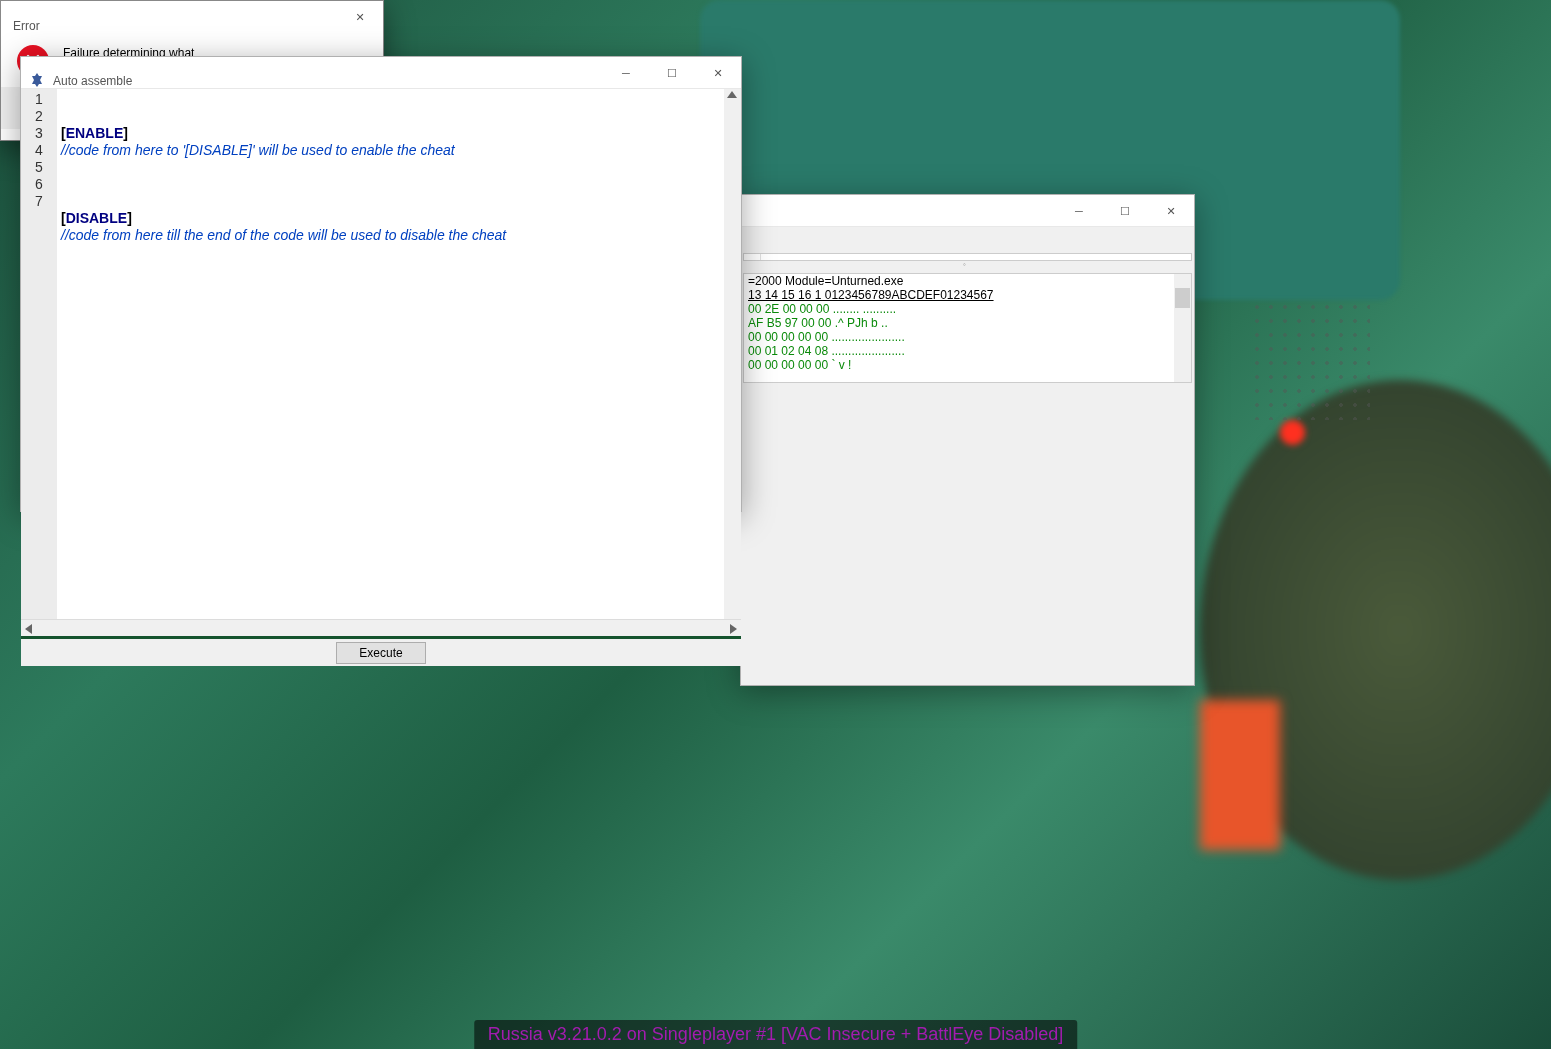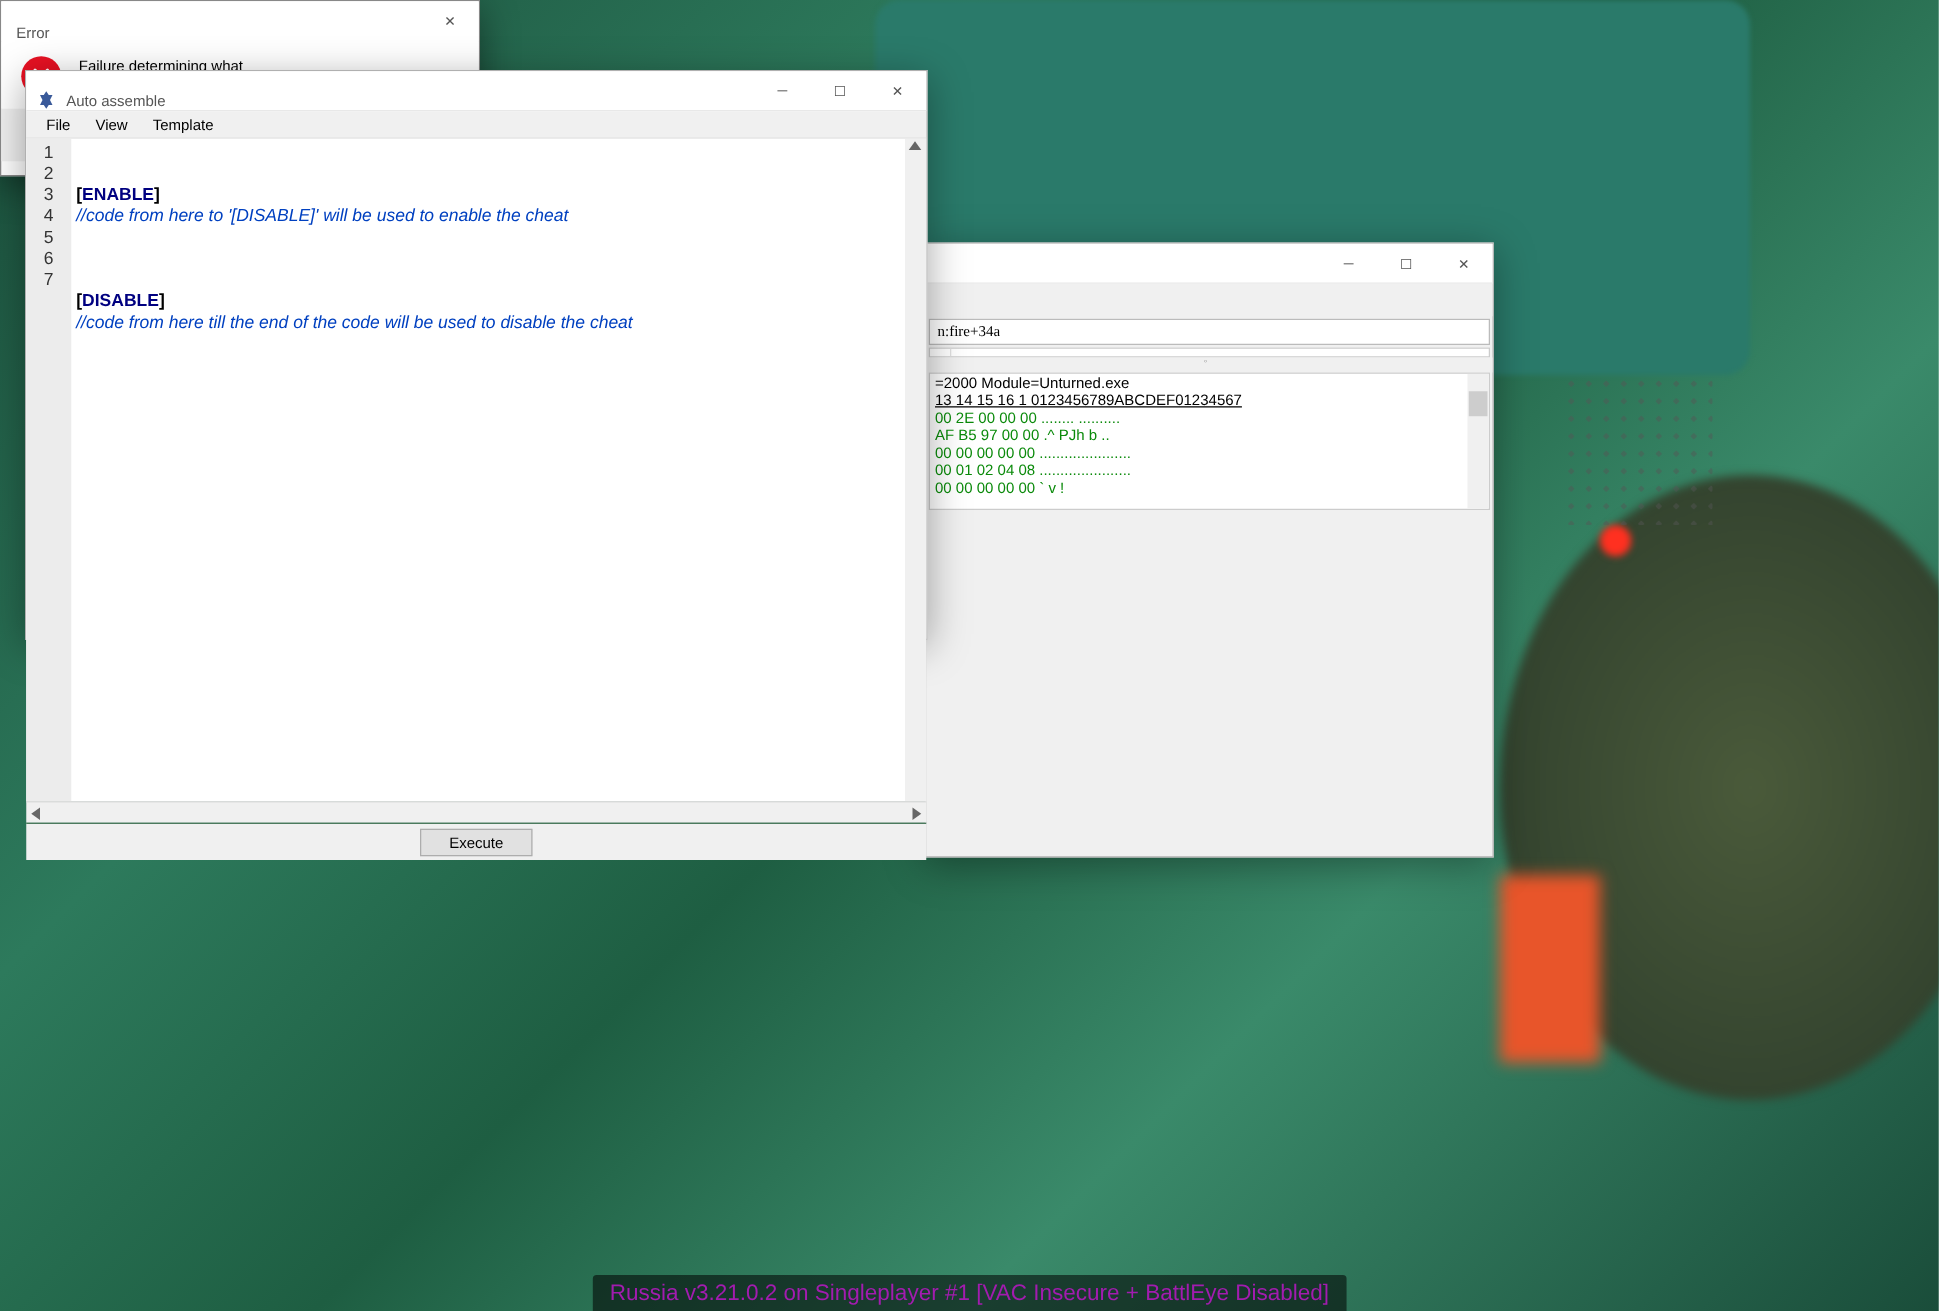--- a/index.html
+++ b/index.html
@@ -28,21 +28,21 @@
 .gutter div{height:17px;line-height:17px}
 .code{flex:1;font-family:"Courier New",monospace;font-size:14px;padding:2px 4px;line-height:17px;white-space:pre;overflow:hidden;position:relative}
 .code .vscroll{position:absolute;right:0;top:0;width:17px;height:100%;background:#f0f0f0}
 .code .vscroll::before{content:"";position:absolute;top:2px;left:3px;width:0;height:0;border-left:5px solid transparent;border-right:5px solid transparent;border-bottom:7px solid #666}
 .kw{color:#000;font-weight:bold}
 .sec{color:#000080;font-weight:bold}
 .cm{color:#0040c0;font-style:italic}
 .hscrollbar{height:17px;background:#f0f0f0;border-top:1px solid #dcdcdc;position:relative}
 .hscrollbar::before{content:"";position:absolute;left:4px;top:4px;width:0;height:0;border-top:5px solid transparent;border-bottom:5px solid transparent;border-right:7px solid #666}
 .hscrollbar::after{content:"";position:absolute;right:4px;top:4px;width:0;height:0;border-top:5px solid transparent;border-bottom:5px solid transparent;border-left:7px solid #666}
-.execbar{height:30px;display:flex;align-items:center;justify-content:center;background:#f0f0f0;border-top:1px solid #14532d}
+.execbar{height:30px;display:flex;align-items:center;justify-content:center;background:#f0f0f0;border-top:3px solid #14532d}
 .btn{background:#e1e1e1;border:1px solid #adadad;padding:3px 22px;font-size:12px;cursor:default}
 
 
 #win-mem{top:194px;left:740px;width:455px;height:492px;background:#f0f0f0}
 .addrline{background:#fff;border:1px solid #bbb;margin:2px;padding:2px 6px;font-size:12px;font-family:"Segoe UI"}
 .colhdr{display:flex;background:#fff;border:1px solid #ccc;margin:0 2px;font-size:12px}
 .colhdr div{padding:3px 8px;border-right:1px solid #e0e0e0}
 .colhdr .ccom{flex:1;text-align:center}
 .listpane{background:#fff;border:1px solid #ccc;margin:0 2px;height:235px;position:relative;overflow:hidden;font-family:"Courier New",monospace;font-size:12px}
 .listpane .selrow{background:#0078d7;height:16px}
@@ -84,21 +84,20 @@
 <div id="win-mem" class="win">
   <div class="titlebar">
     <div class="title"></div>
     <div class="winbtns">
       <div class="winbtn">─</div>
       <div class="winbtn">☐</div>
       <div class="winbtn">✕</div>
     </div>
   </div>
   <div style="height:26px;background:#f0f0f0"></div>
-  <div class="addrline">n:fire+34a</div>
   <div class="colhdr">
     <div style="width:17px"></div>
   </div>
   <div class="splitter">°</div>
   <div class="hexpane">
     <div class="hexhdr">=2000 Module=Unturned.exe</div>
     <div class="hexhdr2">13 14 15 16 1 0123456789ABCDEF01234567</div>
     <div id="hex-rows">
         <div class="hexrow">00 2E 00 00 00 <span class="asc"> ........    ..........</span></div>
         <div class="hexrow">AF B5 97 00 00 <span class="asc">        .^ PJh   b   ..</span></div>
@@ -118,25 +117,20 @@
       <svg viewBox="0 0 16 16">
           <path fill="#3a5a9a" d="M8 1l2 3h3l-2 4 2 4h-3l-2 3-2-3H3l2-4-2-4h3z"></path>
         </svg>
     </span>
     <span class="title">Auto assemble</span>
     <div class="winbtns">
       <div class="winbtn">─</div>
       <div class="winbtn">☐</div>
       <div class="winbtn">✕</div>
     </div>
-  </div>
-  <div class="menubar">
-    <div class="menuitem">File</div>
-    <div class="menuitem">View</div>
-    <div class="menuitem">Template</div>
   </div>
   <div class="codewrap">
     <div class="gutter" id="gutter">
         <div>1</div>
         <div>2</div>
         <div>3</div>
         <div>4</div>
         <div>5</div>
         <div>6</div>
         <div>7</div>

